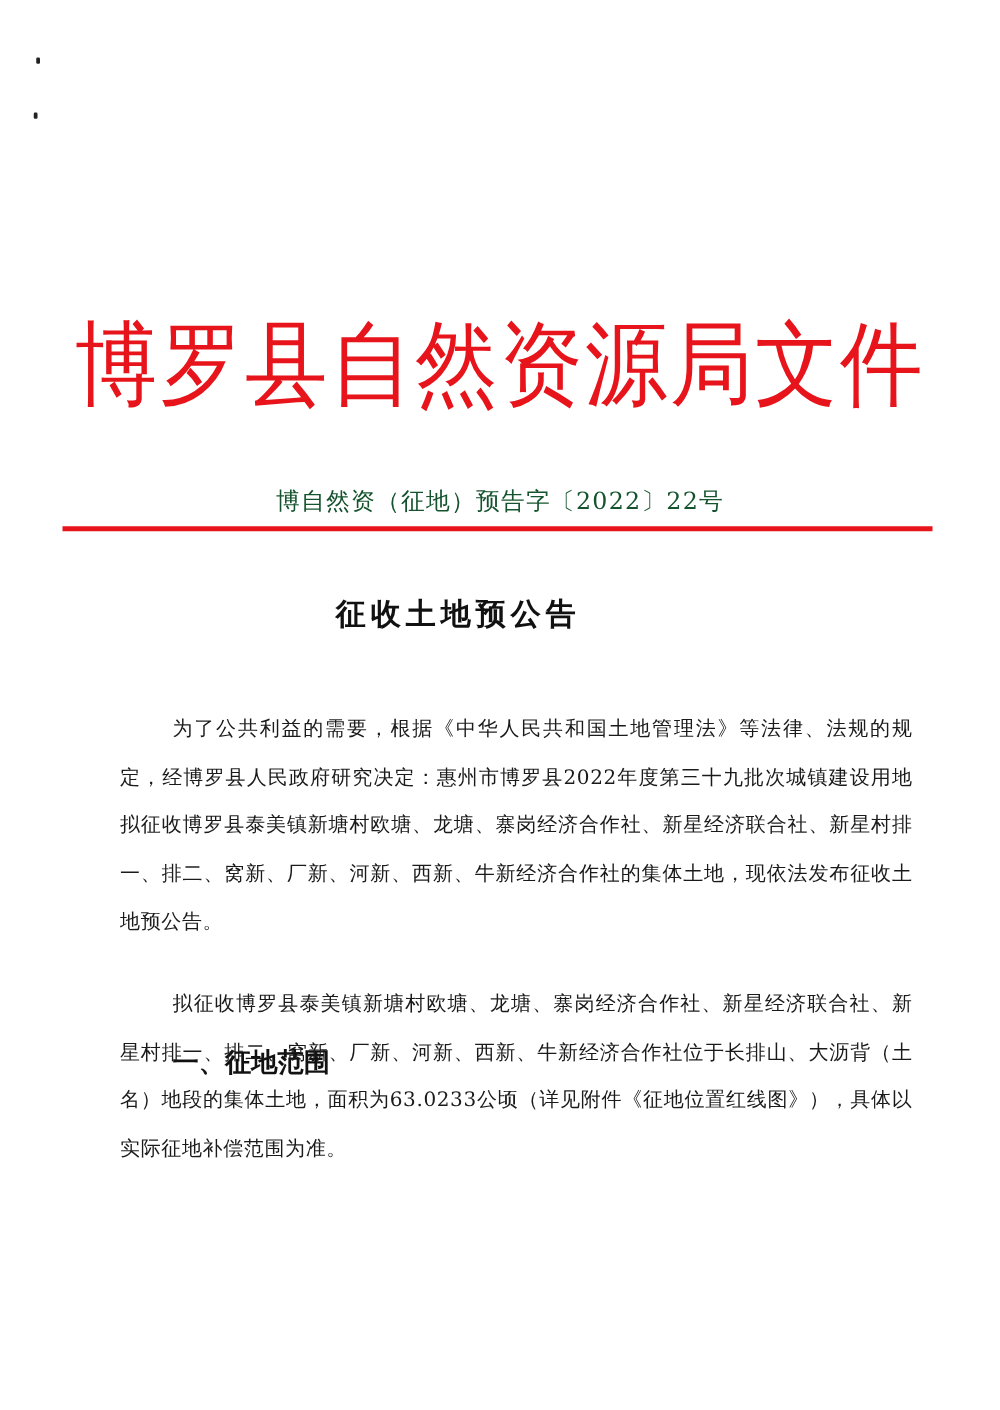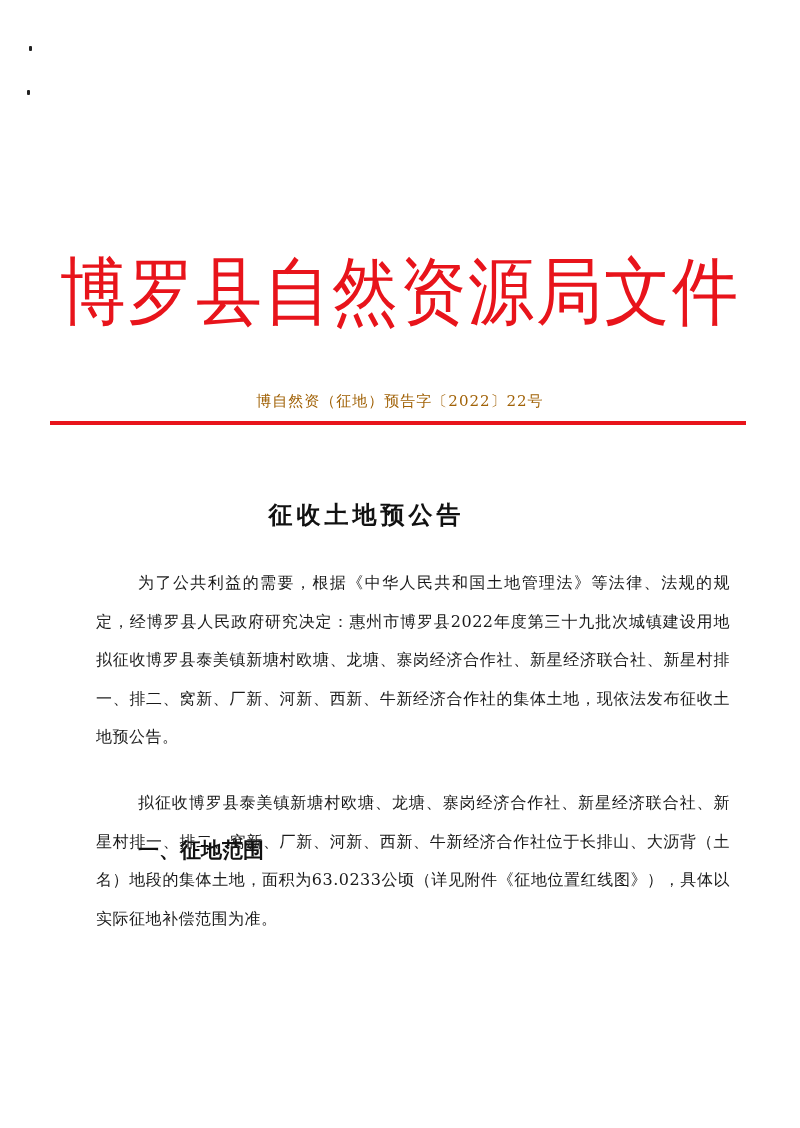--- a/index.html
+++ b/index.html
@@ -38,38 +38,38 @@
       line-height: 86px;
       transform: scaleY(1.12);
       transform-origin: center top;
     }
     .doc-number {
       position: absolute;
       left: 0;
       width: 800px;
       top: 388px;
       text-align: center;
-      font-size: 15px;
+      font-size: 19px;
       letter-spacing: 1px;
-      color: #a16207;
+      color: #14532d;
       line-height: 26px;
     }
     .red-rule {
       position: absolute;
       left: 50px;
       top: 421px;
       width: 696px;
       height: 4px;
       background: #e8141b;
     }
     .notice-title {
       position: absolute;
       left: 0;
       width: 733px;
-      top: 498px;
+      top: 474px;
       text-align: center;
       font-family: "DejaVu Sans", "Liberation Sans", sans-serif;
       font-size: 24px;
       font-weight: bold;
       letter-spacing: 4px;
       color: #111;
       line-height: 34px;
     }
     .body-text {
       position: absolute;

